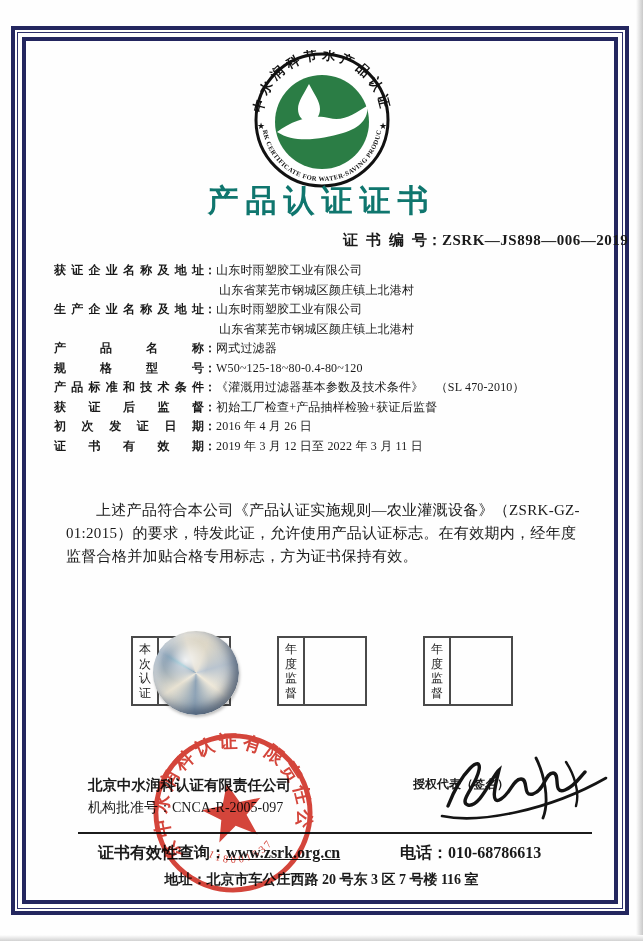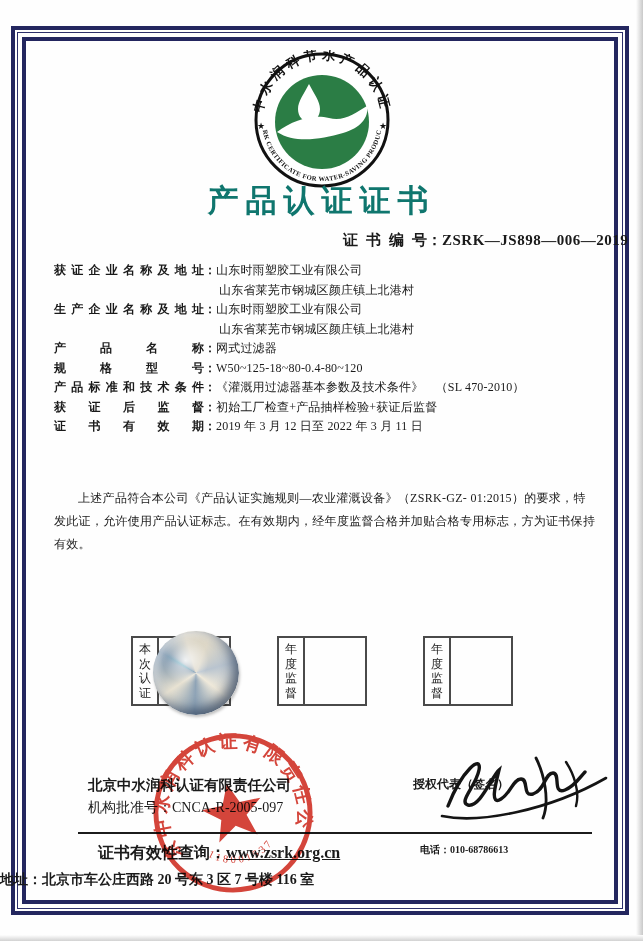--- a/index.html
+++ b/index.html
@@ -25,22 +25,22 @@
   .certno .cl{display:inline-block;width:84px;text-align:justify;text-align-last:justify;}
   .certno .cv{font-weight:bold;letter-spacing:.5px;text-align:right;}
 
   .fields{position:absolute;top:261px;left:54px;right:42px;font-size:12px;line-height:19.5px;}
   .frow{white-space:nowrap;}
   .flabel{display:inline-block;width:150px;text-align:justify;text-align-last:justify;font-weight:bold;vertical-align:top;}
   .fcolon{font-weight:bold;}
   .findent{display:inline-block;width:165px;}
   .fvalue{letter-spacing:.2px;}
 
-  .statement{position:absolute;top:487px;left:54px;right:46px;margin:0;
-    font-size:12px;line-height:23px;text-indent:2em;letter-spacing:.3px;font-family:Liberation Serif, serif;}
+  .statement{position:absolute;top:487px;left:54px;right:46px;margin:12px;
+    font-size:15px;line-height:23px;text-indent:2em;letter-spacing:.3px;font-family:Liberation Serif, serif;}
 
   
   .sbox{position:absolute;top:636px;height:66px;border:2px solid #4a4a4a;display:flex;background:transparent;}
   .sbox.b1{left:131px;width:96px;}
   .sbox.b2{left:277px;width:86px;}
   .sbox.b3{left:423px;width:86px;}
   .sbox-label{width:24px;border-right:2px solid #4a4a4a;display:flex;flex-direction:column;
     align-items:center;justify-content:center;font-size:12px;line-height:14.5px;color:#222;}
   .sbox-cell{flex:1;position:relative;}
   .sticker{position:absolute;left:-6px;top:-7px;width:86px;height:84px;border-radius:50%;
@@ -52,22 +52,22 @@
     box-shadow:inset -6px -5px 12px rgba(20,40,70,.65), inset 4px 4px 8px rgba(255,255,255,.6), 1px 2px 3px rgba(0,0,0,.25);
   }
 
   
   .f-company{position:absolute;top:776px;left:88px;font-size:14.5px;font-weight:bold;}
   .f-approval{position:absolute;top:799px;left:88px;font-size:14px;font-weight:normal;}
   .f-rep{position:absolute;top:776px;left:413px;font-size:12px;font-weight:bold;}
   .f-divider{position:absolute;top:832px;left:78px;width:514px;height:2px;background:#1b1b1b;}
   .f-check{position:absolute;top:843px;left:98px;font-size:16px;font-weight:bold;}
   .f-check .url{text-decoration:underline;font-family:"Liberation Serif",serif;}
-  .f-phone{position:absolute;top:843px;left:420px;font-size:10px;font-weight:bold;}
-  .f-address{position:absolute;top:871px;left:0;right:0;font-size:14px;font-weight:bold;}
+  .f-phone{position:absolute;top:843px;left:400px;font-size:16px;font-weight:bold;}
+  .f-address{position:absolute;top:871px;left:0;right:0;text-align:center;font-size:14px;font-weight:bold;}
 
   .signature{position:absolute;top:748px;left:438px;z-index:5;}
   .redstamp{position:absolute;top:726px;left:146px;z-index:6;opacity:.88;mix-blend-mode:multiply;}
 </style>
 </head>
 <body>
 
 <div class="page">
 
   <div class="frame-outer"></div>
@@ -99,20 +99,21 @@
 
   <div class="fields">
       <div class="frow"><span class="flabel">获证企业名称及地址</span><span class="fcolon">：</span><span class="fvalue">山东时雨塑胶工业有限公司</span></div>
       <div class="frow"><span class="findent"></span><span class="fvalue">山东省莱芜市钢城区颜庄镇上北港村</span></div>
       <div class="frow"><span class="flabel">生产企业名称及地址</span><span class="fcolon">：</span><span class="fvalue">山东时雨塑胶工业有限公司</span></div>
       <div class="frow"><span class="findent"></span><span class="fvalue">山东省莱芜市钢城区颜庄镇上北港村</span></div>
       <div class="frow"><span class="flabel">产品名称</span><span class="fcolon">：</span><span class="fvalue">网式过滤器</span></div>
       <div class="frow"><span class="flabel">规格型号</span><span class="fcolon">：</span><span class="fvalue">W50~125-18~80-0.4-80~120</span></div>
       <div class="frow"><span class="flabel">产品标准和技术条件</span><span class="fcolon">：</span><span class="fvalue">《灌溉用过滤器基本参数及技术条件》　（SL 470-2010）</span></div>
       <div class="frow"><span class="flabel">获证后监督</span><span class="fcolon">：</span><span class="fvalue">初始工厂检查+产品抽样检验+获证后监督</span></div>
+      <div class="frow"><span class="flabel">初次发证日期</span><span class="fcolon">：</span><span class="fvalue">2016 年 4 月 26 日</span></div>
       <div class="frow"><span class="flabel">证书有效期</span><span class="fcolon">：</span><span class="fvalue">2019 年 3 月 12 日至 2022 年 3 月 11 日</span></div>
     </div>
 
   <p class="statement">上述产品符合本公司《产品认证实施规则—农业灌溉设备》（ZSRK-GZ- 01:2015）的要求，特发此证，允许使用产品认证标志。在有效期内，经年度监督合格并加贴合格专用标志，方为证书保持有效。</p>
 
   <div id="boxes-host">
       <div class="sbox b1">
         <div class="sbox-label">
           <span>本</span>
           <span>次</span>

